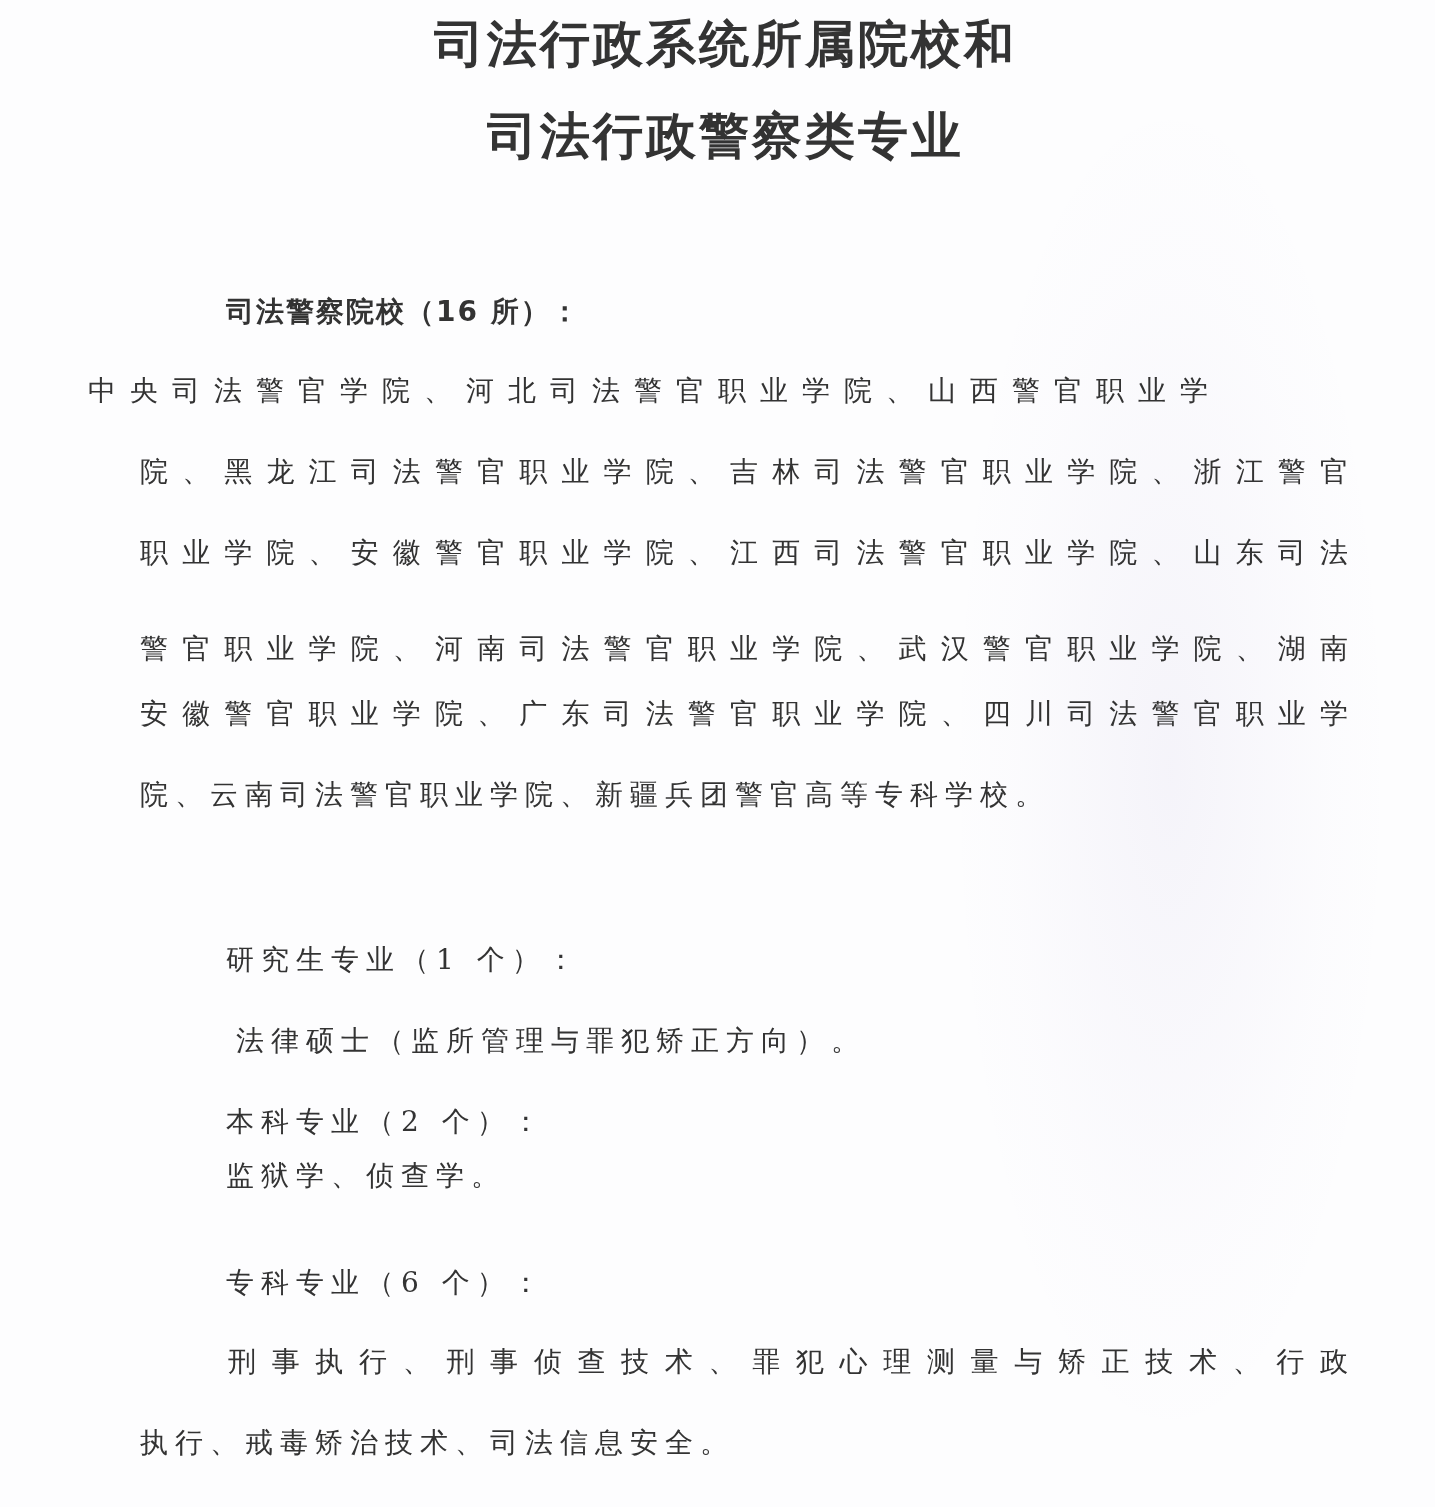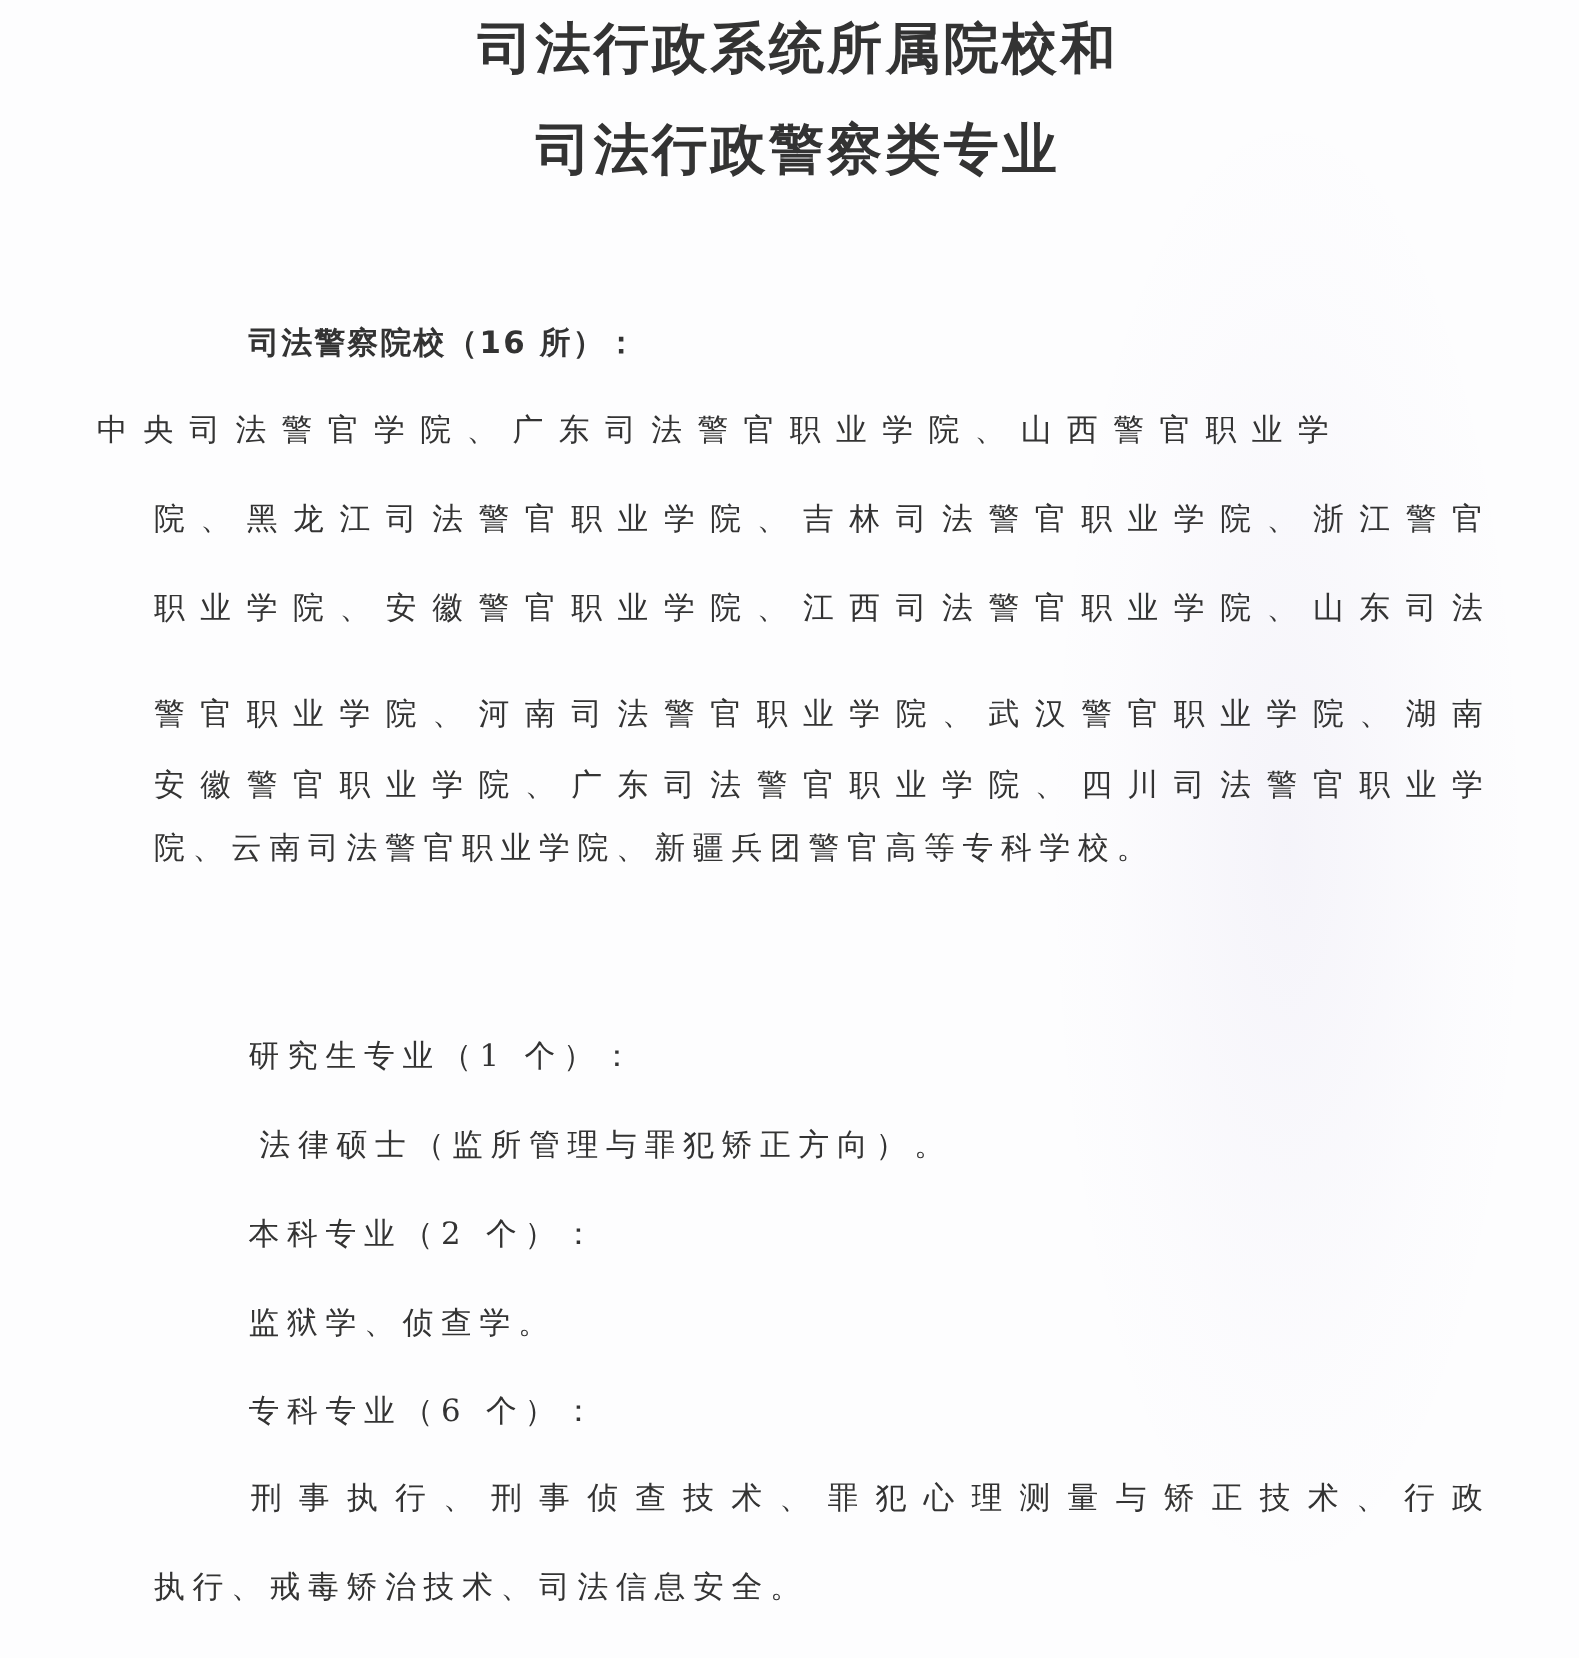--- a/index.html
+++ b/index.html
@@ -77,31 +77,31 @@
 
 <div class="page">
   <div class="scan-shade"></div>
 
   <h1 class="title l1">司法行政系统所属院校和</h1>
   <h1 class="title l2">司法行政警察类专业</h1>
 
   <div class="line heading" style="left:226px; top:290px;">司法警察院校（16 所）：</div>
 
   <div class="para">
-    <div class="line body-text just" style="left:88px; top:369px; width:1127px; position:fixed;">中央司法警官学院、广东司法警官职业学院、山西警官职业学</div>
+    <div class="line body-text just" style="left:88px; top:369px; width:1127px; position:fixed;">中央司法警官学院、河北司法警官职业学院、山西警官职业学</div>
   </div>
   <div class="line body-text just" style="left:140px; top:450px; width:1215px;">院、黑龙江司法警官职业学院、吉林司法警官职业学院、浙江警官</div>
   <div class="line body-text just" style="left:140px; top:531px; width:1215px;">职业学院、安徽警官职业学院、江西司法警官职业学院、山东司法</div>
   <div class="line body-text just" style="left:140px; top:612px; width:1215px;margin-top:15px;">警官职业学院、河南司法警官职业学院、武汉警官职业学院、湖南</div>
   <div class="line body-text just" style="left:140px; top:692px; width:1215px;">安徽警官职业学院、广东司法警官职业学院、四川司法警官职业学</div>
-  <div class="line body-text" style="left:140px; top:749px;">院、云南司法警官职业学院、新疆兵团警官高等专科学校。</div>
+  <div class="line body-text" style="left:140px; top:773px;">院、云南司法警官职业学院、新疆兵团警官高等专科学校。</div>
 
 
   <div class="line body-text" style="left:226px; top:938px;">研究生专业（1 个）：</div>
   <div class="line body-text" style="left:236px; top:1019px;">法律硕士（监所管理与罪犯矫正方向）。</div>
 
   <div class="line body-text" style="left:226px; top:1100px;">本科专业（2 个）：</div>
-  <div class="line body-text" style="left:226px; top:1181px;">监狱学、侦查学。</div>
+  <div class="line body-text" style="left:226px; top:1154px;">监狱学、侦查学。</div>
 
   <div class="line body-text" style="left:226px; top:1261px;">专科专业（6 个）：</div>
   <div class="line body-text just" style="left:228px; top:1340px; width:1127px;">刑事执行、刑事侦查技术、罪犯心理测量与矫正技术、行政</div>
   <div class="line body-text" style="left:140px; top:1421px;">执行、戒毒矫治技术、司法信息安全。</div>
 </div>
 
 </body></html>

